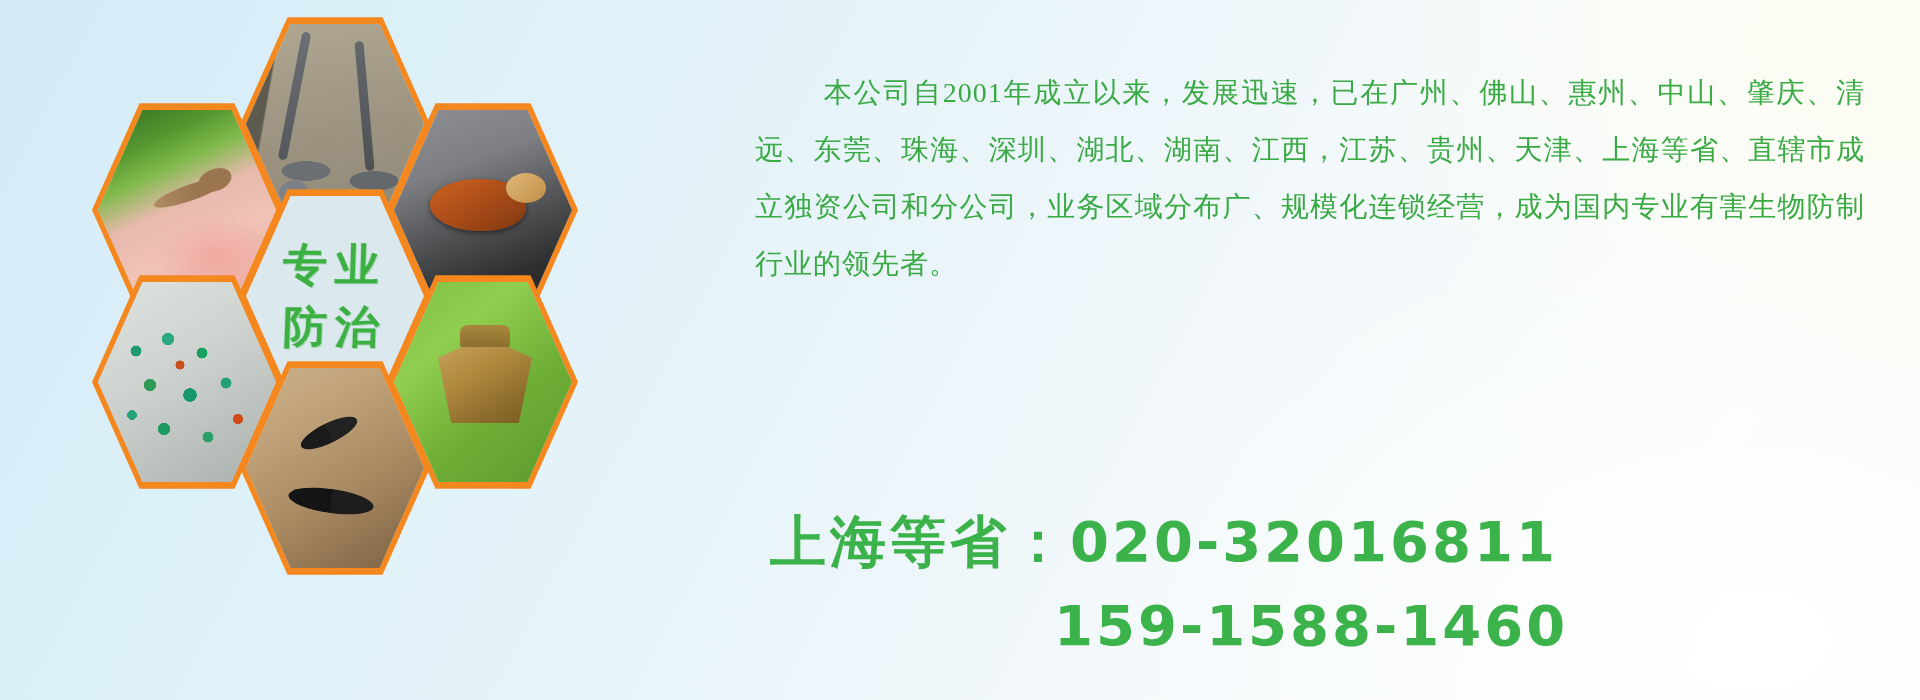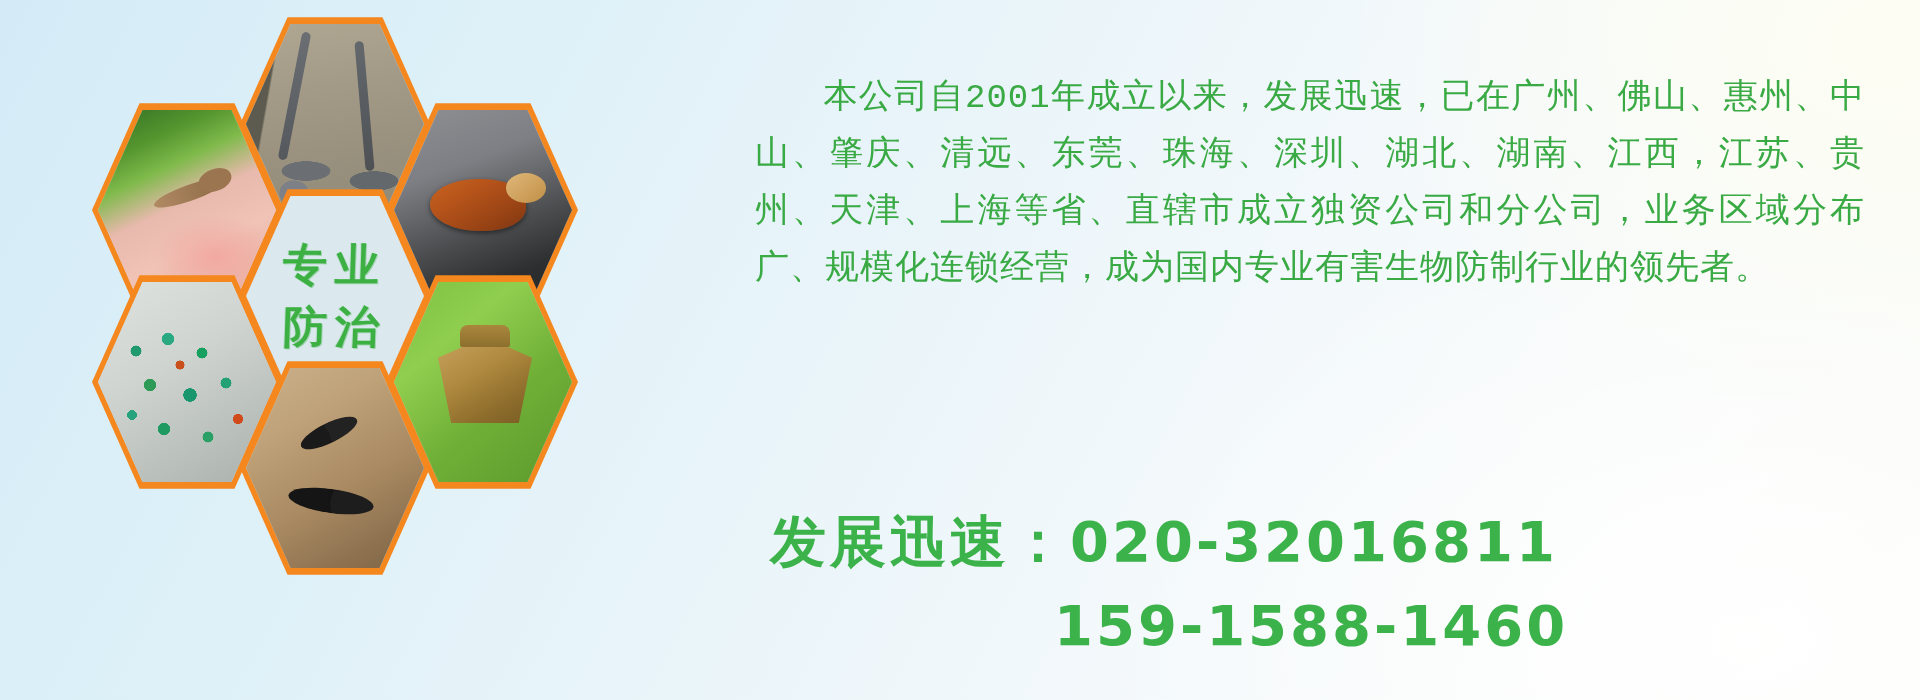--- a/index.html
+++ b/index.html
@@ -116,23 +116,23 @@
     background:radial-gradient(circle at 20% 50%,#1a1a1a 0 36%,rgba(0,0,0,0) 38%),
                radial-gradient(circle at 78% 50%,#222 0 40%,rgba(0,0,0,0) 42%),#111;}
   .ph-ants:after{content:"";position:absolute;left:42px;top:124px;width:86px;height:24px;
     transform:rotate(8deg);border-radius:50%;
     background:radial-gradient(circle at 16% 50%,#151515 0 34%,rgba(0,0,0,0) 36%),
                radial-gradient(circle at 82% 50%,#1d1d1d 0 38%,rgba(0,0,0,0) 40%),#141414;}
 
   
   #copy{position:absolute;left:755px;top:36px;width:1110px;}
   #body-copy{
-    color:#3aaa45;font-size:34px;line-height:57px;font-weight:500;
+    color:#3aaa45;font-size:28px;line-height:57px;font-weight:500;
     letter-spacing:1px;text-align:justify;
-    font-family:Liberation Mono, monospace;
+    font-family:Liberation Serif, serif;
   }
   #body-copy .indent{display:inline-block;width:68px;}
 
   #contact{position:absolute;left:770px;top:500px;width:1130px;
     color:#3cb24a;font-weight:600;letter-spacing:2px;
     font-family:"DejaVu Sans","Liberation Sans",sans-serif;}
   .contact-row{font-size:56px;line-height:84px;white-space:nowrap;}
   .contact-row.second{padding-left:284px;}
   .contact-label{letter-spacing:4px;}
   .contact-number{letter-spacing:3px;}
@@ -188,20 +188,20 @@
     </div>
 
   </div>
 
   <div id="copy">
     <p id="body-copy"><span class="indent"></span><span>本公司自2001年成立以来，发展迅速，已在广州、佛山、惠州、中山、肇庆、清远、东莞、珠海、深圳、湖北、湖南、江西，江苏、贵州、天津、上海等省、直辖市成立独资公司和分公司，业务区域分布广、规模化连锁经营，成为国内专业有害生物防制行业的领先者。</span></p>
   </div>
 
   <div id="contact">
     <div class="contact-row">
-      <span class="contact-label">发展迅速：</span><span class="contact-number">020-32016811</span>
+      <span class="contact-label">上海等省：</span><span class="contact-number">020-32016811</span>
     </div>
     <div class="contact-row second">
       <span class="contact-number">159-1588-1460</span>
     </div>
   </div>
 
 </div>
 
 </body></html>

